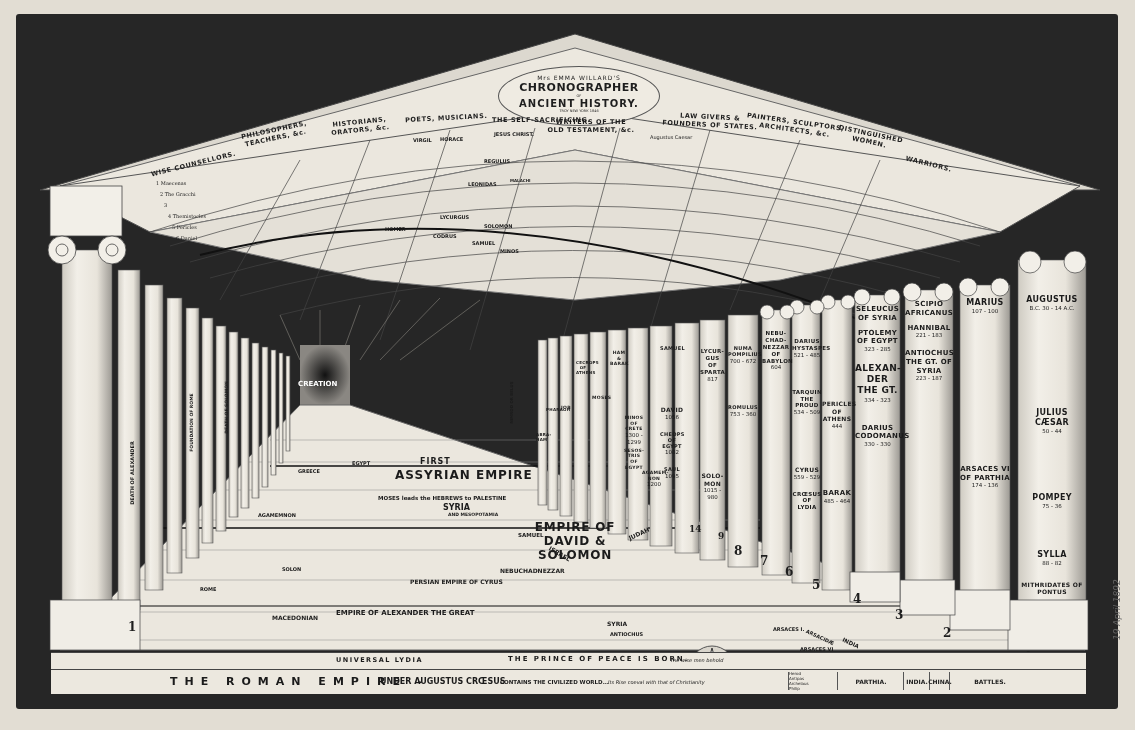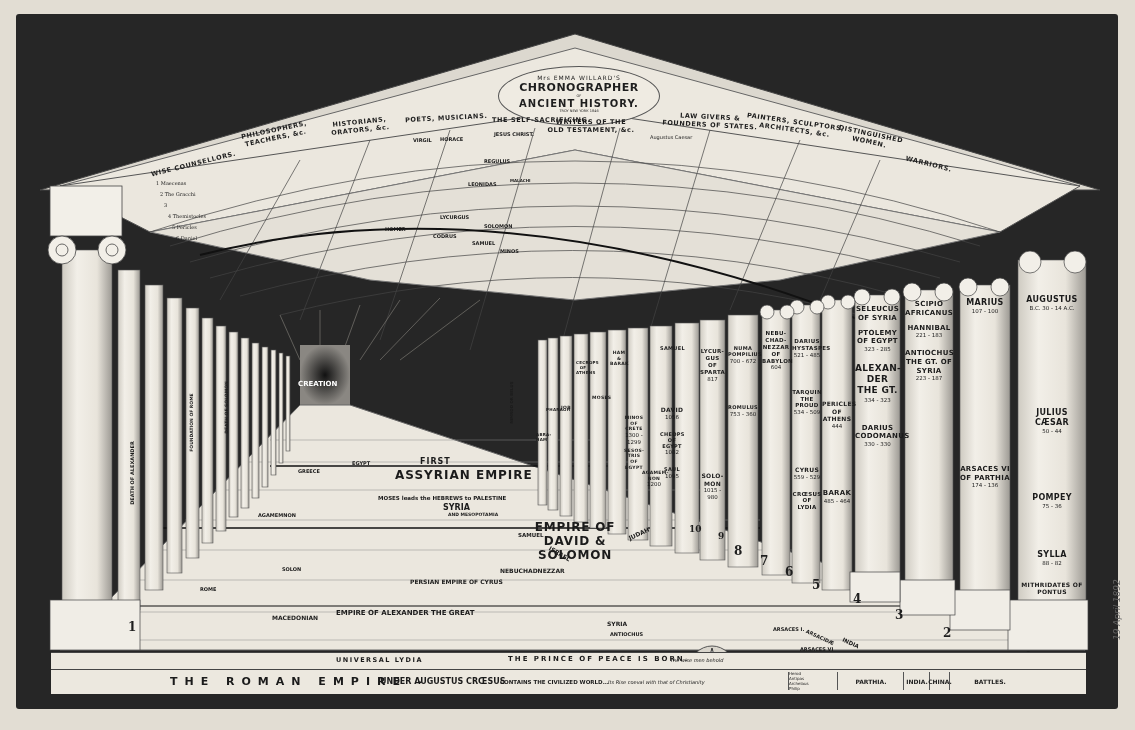--- a/index.html
+++ b/index.html
@@ -352,21 +352,21 @@
 <div class="num" style="left:128px;top:620px;">1</div>
 <div class="num" style="left:1024px;top:650px;">1</div>
 <div class="num" style="left:943px;top:626px;">2</div>
 <div class="num" style="left:895px;top:608px;">3</div>
 <div class="num" style="left:853px;top:592px;">4</div>
 <div class="num" style="left:812px;top:578px;">5</div>
 <div class="num" style="left:785px;top:565px;">6</div>
 <div class="num" style="left:760px;top:554px;">7</div>
 <div class="num" style="left:734px;top:544px;">8</div>
 <div class="num" style="left:718px;top:531px;font-size:9px;">9</div>
-<div class="num" style="left:689px;top:524px;font-size:9px;">10</div>
+<div class="num" style="left:689px;top:524px;font-size:9px;">14</div>
 
 <div class="band band1"></div>
 <div class="band band2"></div>
 <div class="lbl" style="left:336px;top:656px;font-size:6.5px;letter-spacing:1.5px;">UNIVERSAL LYDIA</div>
 <div class="lbl" style="left:508px;top:655px;font-size:7px;letter-spacing:2px;">THE PRINCE OF PEACE IS BORN.</div>
 <div class="lbl" style="left:670px;top:657px;font-size:5px;font-weight:normal;font-style:italic;">The wise men behold</div>
 <div class="lbl" style="left:170px;top:675px;font-size:11px;letter-spacing:7px;">THE ROMAN EMPIRE -</div>
 <div class="lbl" style="left:380px;top:677px;font-size:8px;">UNDER AUGUSTUS CRŒSUS</div>
 <div class="lbl" style="left:500px;top:679px;font-size:5.5px;">CONTAINS THE CIVILIZED WORLD...</div>
 <div class="lbl" style="left:608px;top:679px;font-size:5px;font-weight:normal;font-style:italic;">Its Rise coeval with that of Christianity</div>

